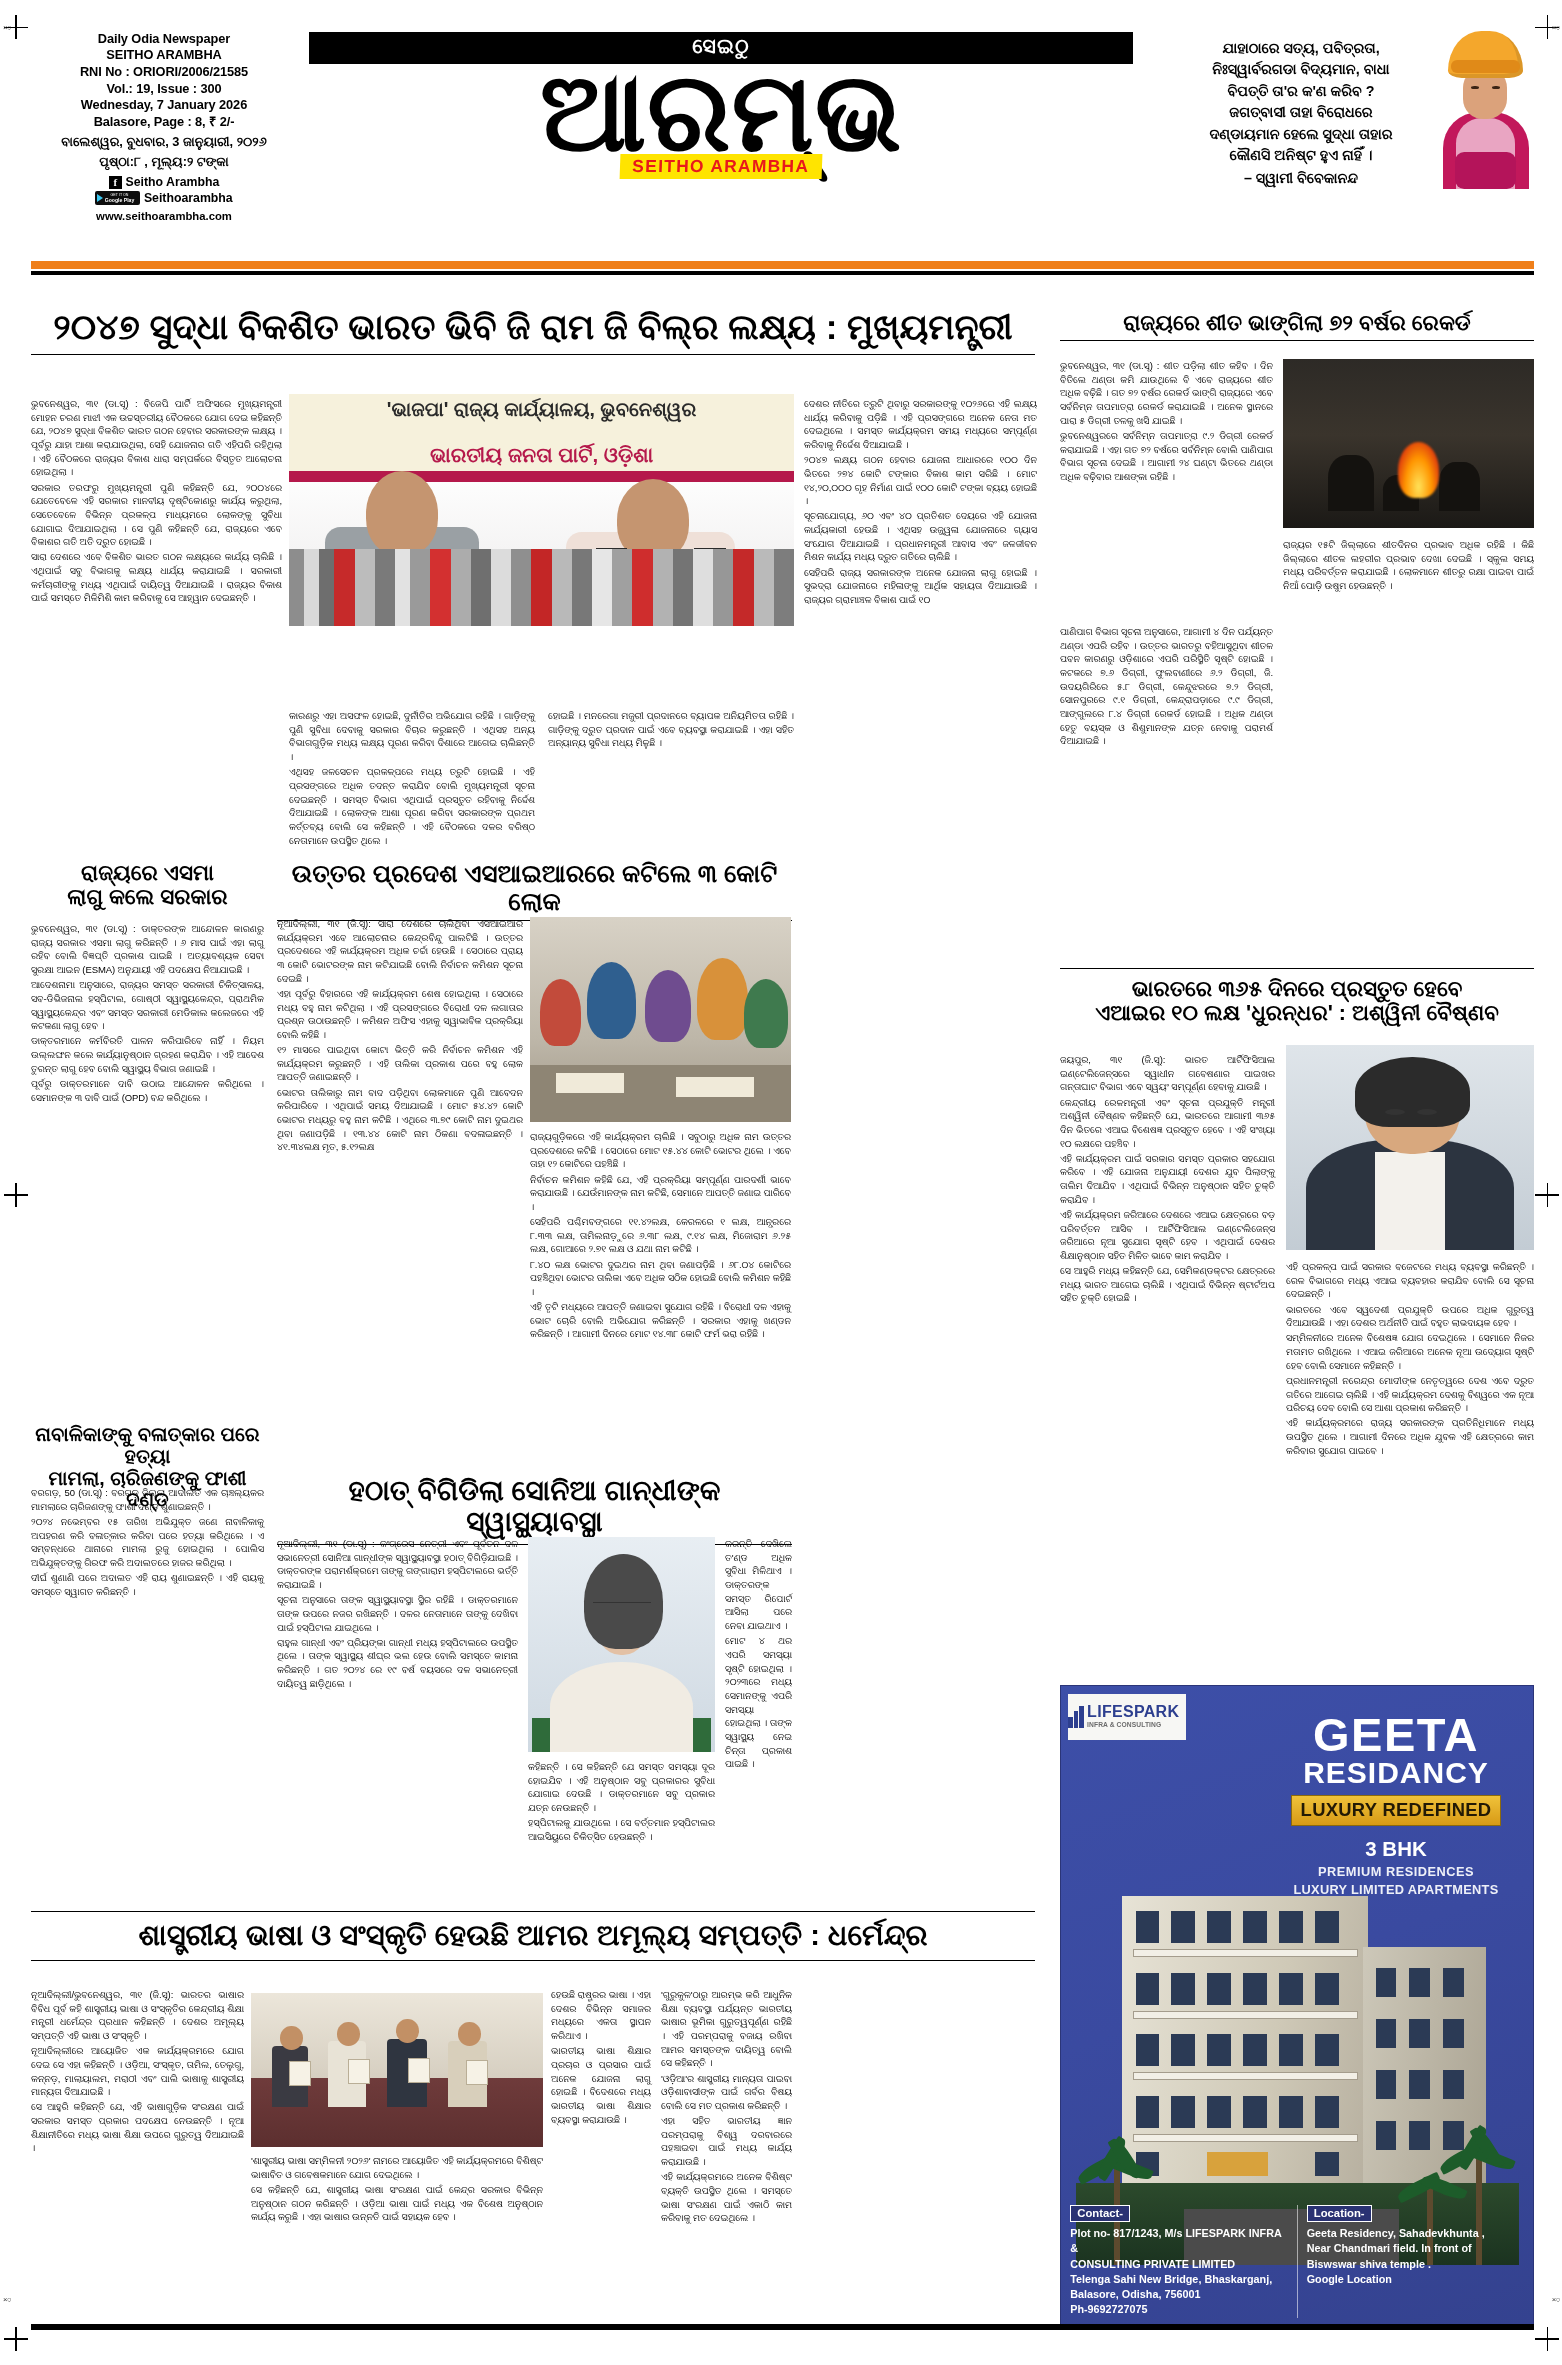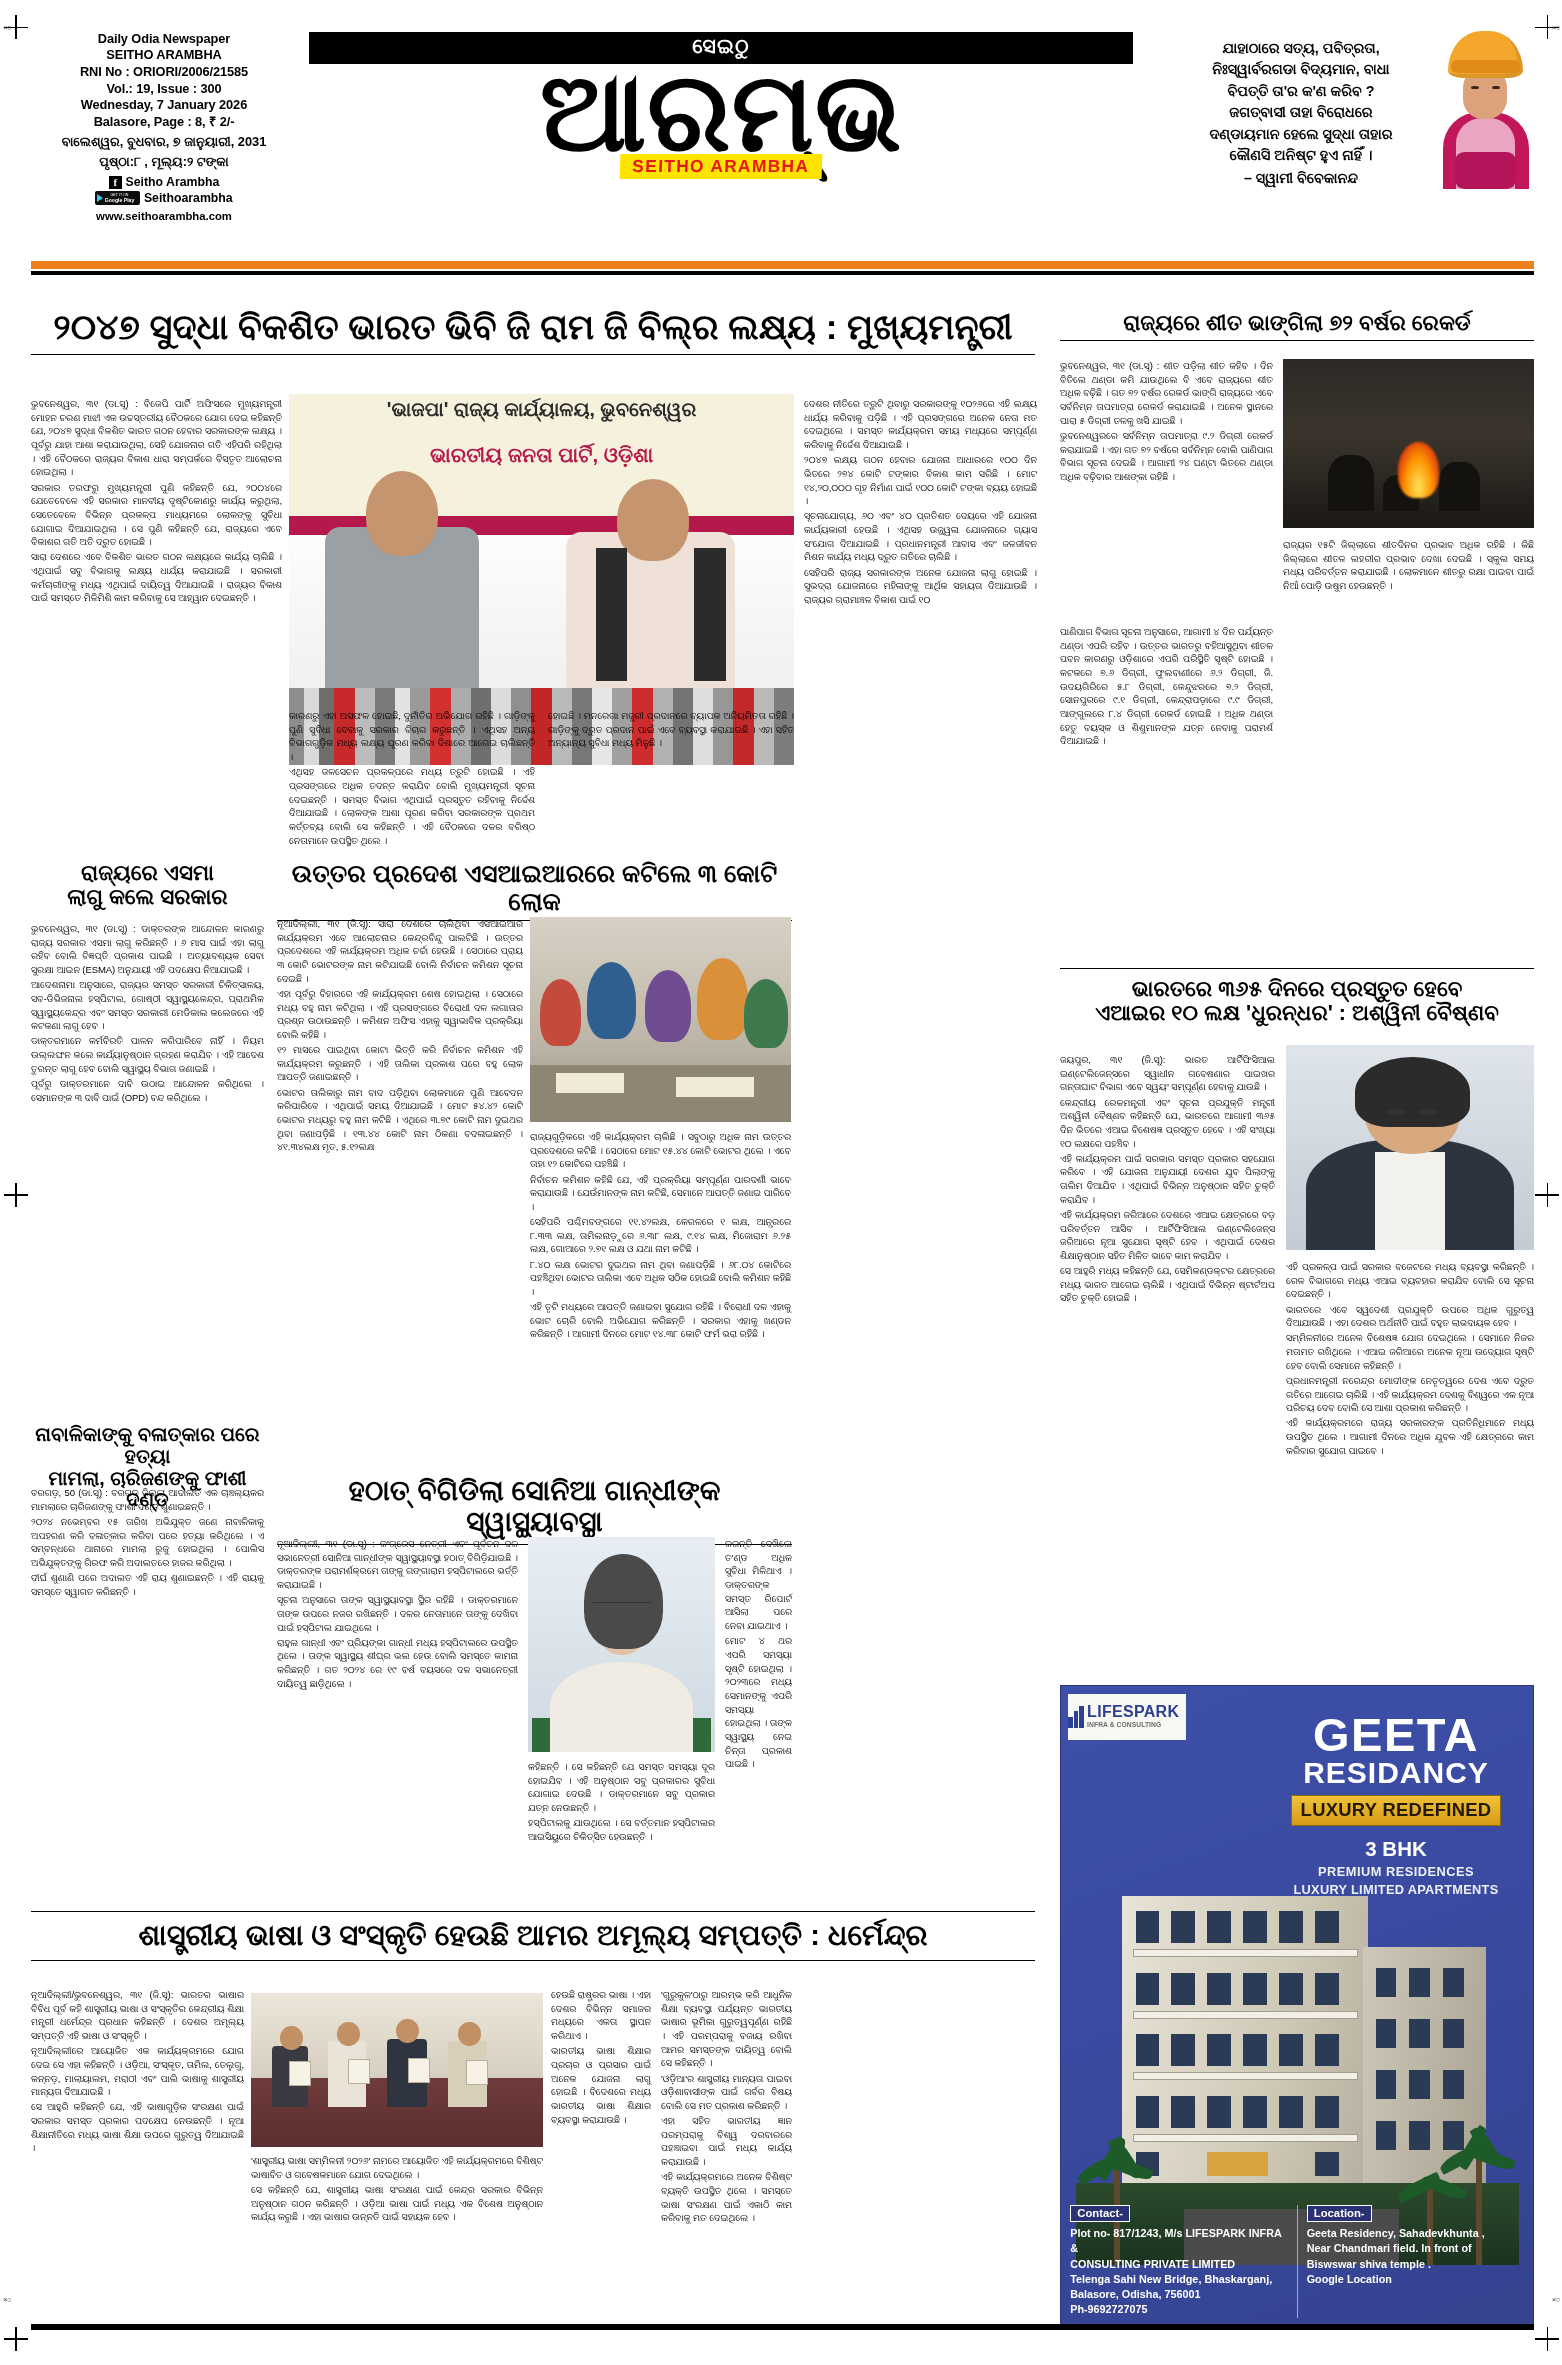--- a/index.html
+++ b/index.html
@@ -185,21 +185,21 @@
 
   <div class="masthead">
 
     <div class="mh-left">
       <div class="eng">Daily Odia Newspaper</div>
       <div class="eng">SEITHO ARAMBHA</div>
       <div class="eng">RNI No : ORIORI/2006/21585</div>
       <div class="eng">Vol.: 19, Issue : 300</div>
       <div class="eng">Wednesday, 7 January 2026</div>
       <div class="eng">Balasore, Page : 8, ₹ 2/-</div>
-      <div class="odia">ବାଲେଶ୍ୱର, ବୁଧବାର, ୭ ଜାନୁୟାରୀ, 2031</div>
+      <div class="odia">ବାଲେଶ୍ୱର, ବୁଧବାର, 3 ଜାନୁୟାରୀ, ୨୦୨୬</div>
       <div class="odia">ପୃଷ୍ଠା:୮ , ମୂଲ୍ୟ:୨ ଟଙ୍କା</div>
 
       <div class="mh-social">
         <div class="mh-row">
           <span class="fb-badge">f</span>
           <span class="lbl">Seitho Arambha</span>
         </div>
         <div class="mh-row">
           <span class="gp-badge">
             <span class="gp-tri"></span>
@@ -243,21 +243,21 @@
           <div class="eyeR"></div>
       </div>
     </div>
   </div>
 
   <div class="orange-rule"></div>
   <div class="black-rule"></div>
 
   <h1 class="hl hl-main">୨୦୪୭ ସୁଦ୍ଧା ବିକଶିତ ଭାରତ ଭିବି ଜି ରାମ ଜି ବିଲ୍‌ର ଲକ୍ଷ୍ୟ : ମୁଖ୍ୟମନ୍ତ୍ରୀ</h1>
 
-  <div class="photo pc" style="left:289px; top:394px; width:505px; height:371px;">
+  <div class="photo pc" style="left:289px; top:394px; width:505px; height:232px;">
     <div class="banner">'ଭାଜପା' ରାଜ୍ୟ କାର୍ଯ୍ୟାଳୟ, ଭୁବନେଶ୍ୱର</div>
     <div class="banner2">ଭାରତୀୟ ଜନତା ପାର୍ଟି, ଓଡ଼ିଶା</div>
     <div class="torso" style="left:36px;top:133px;width:154px;height:174px;background:#9aa0a4;"></div>
     <div class="head" style="left:77px;top:77px;width:72px;height:85px;"></div>
     <div class="torso" style="left:277px;top:138px;width:169px;height:169px;background:#efe0d8;"></div>
     <div class="head" style="left:328px;top:85px;width:72px;height:82px;"></div>
     <div style="position:absolute;left:307px;top:154px;width:31px;height:133px;background:#2b2b2b;"></div>
     <div style="position:absolute;left:405px;top:154px;width:32px;height:133px;background:#2b2b2b;"></div>
     <div class="mics"></div>
   </div>

